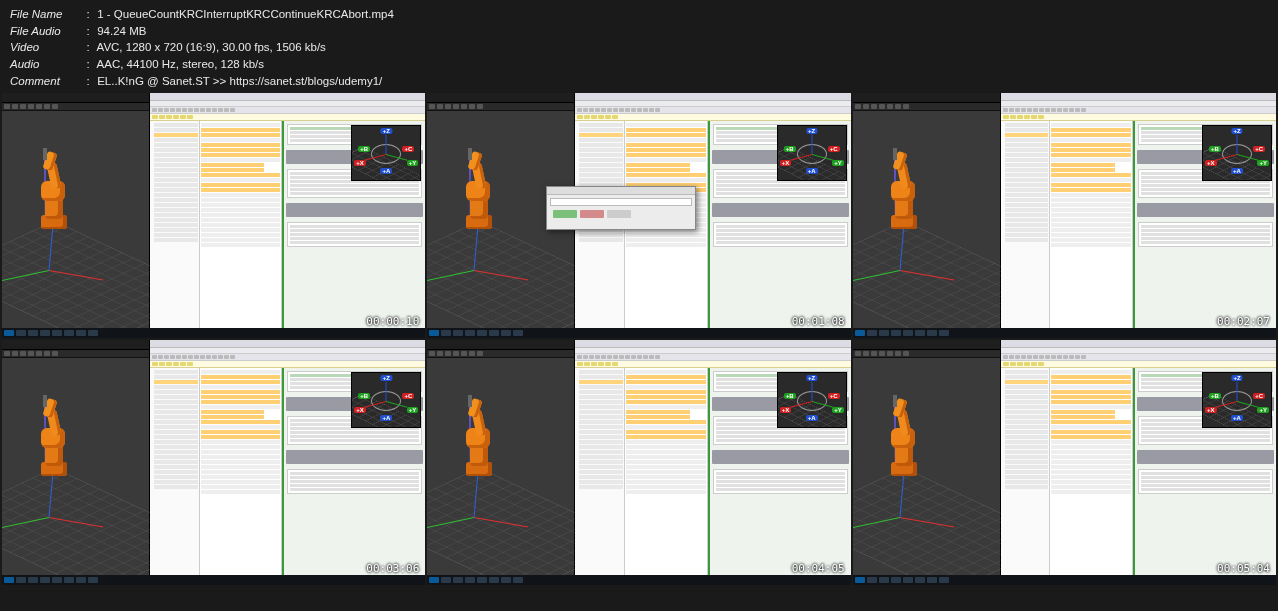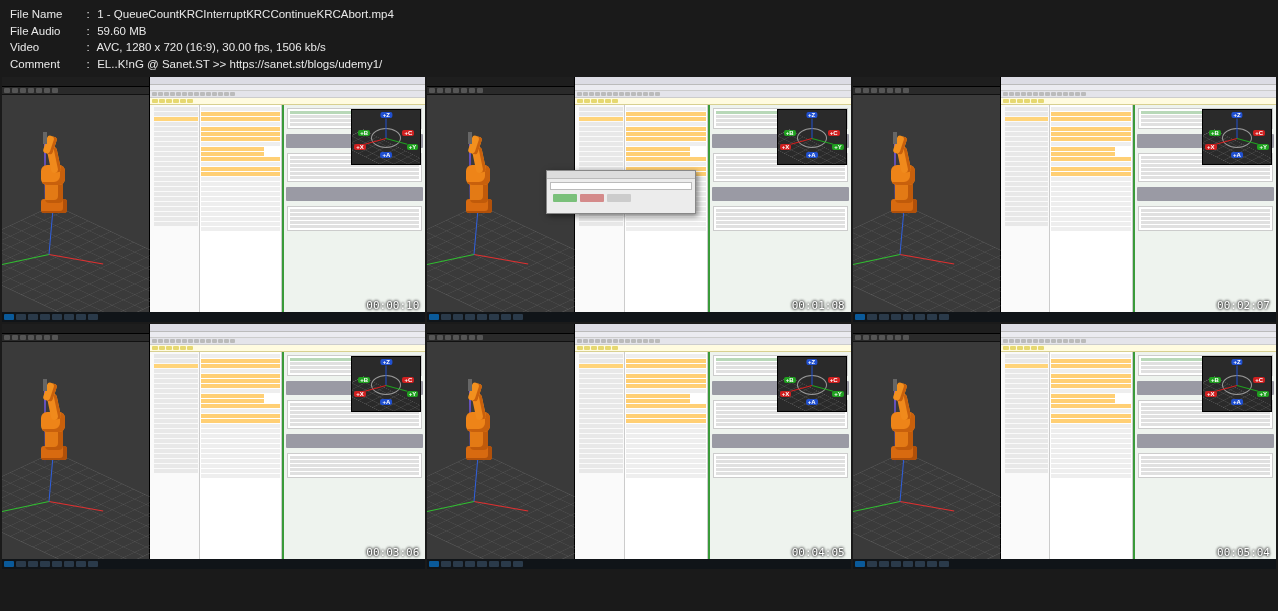--- a/index.html
+++ b/index.html
@@ -14,21 +14,21 @@
   }
 
   
   .meta {
     padding: 6px 10px 4px 10px;
     line-height: 1.45;
     color: #e8e8e8;
     font-size: 11.5px;
   }
   .meta-row { white-space: pre; }
-  .meta-label { display: inline-block; width: 72px; }
+  .meta-label { display: inline-block; width: 72px; font-style: italic; }
   .meta-sep { display: inline-block; width: 12px; text-align: center; }
 
   
   .grid {
     display: grid;
     grid-template-columns: repeat(3, 1fr);
     grid-template-rows: repeat(2, 1fr);
     gap: 2px;
     padding: 0 2px;
     height: 492px;
@@ -235,22 +235,23 @@
     font-size:11px; color:#fff;
     text-shadow:0 0 3px #000, 0 0 3px #000;
     font-family: Consolas, monospace;
   }
 </style>
 </head>
 <body>
 
 <div class="meta">
   <div class="meta-row"><span class="meta-label">File Name</span><span class="meta-sep">:</span> <span>1 - QueueCountKRCInterruptKRCContinueKRCAbort.mp4</span></div>
-  <div class="meta-row"><span class="meta-label">File Audio</span><span class="meta-sep">:</span> <span>59.60 MB</span></div>
+  <div class="meta-row"><span class="meta-label">File Audio</span><span class="meta-sep">:</span> <span>94.24 MB</span></div>
   <div class="meta-row"><span class="meta-label">Video</span><span class="meta-sep">:</span> <span>AVC, 1280 x 720 (16:9), 30.00 fps, 1506 kb/s</span></div>
+  <div class="meta-row"><span class="meta-label">Audio</span><span class="meta-sep">:</span> <span>AAC, 44100 Hz, stereo, 128 kb/s</span></div>
   <div class="meta-row"><span class="meta-label">Comment</span><span class="meta-sep">:</span> <span>EL..K!nG @ Sanet.ST &gt;&gt; https://sanet.st/blogs/udemy1/</span></div>
 </div>
 
 <div class="grid" id="grid">
   <div class="thumb">
     <div class="thumb-inner">
 
       <div class="vp">
         <div class="vp-titlebar"></div>
         <div class="vp-toolbar">

